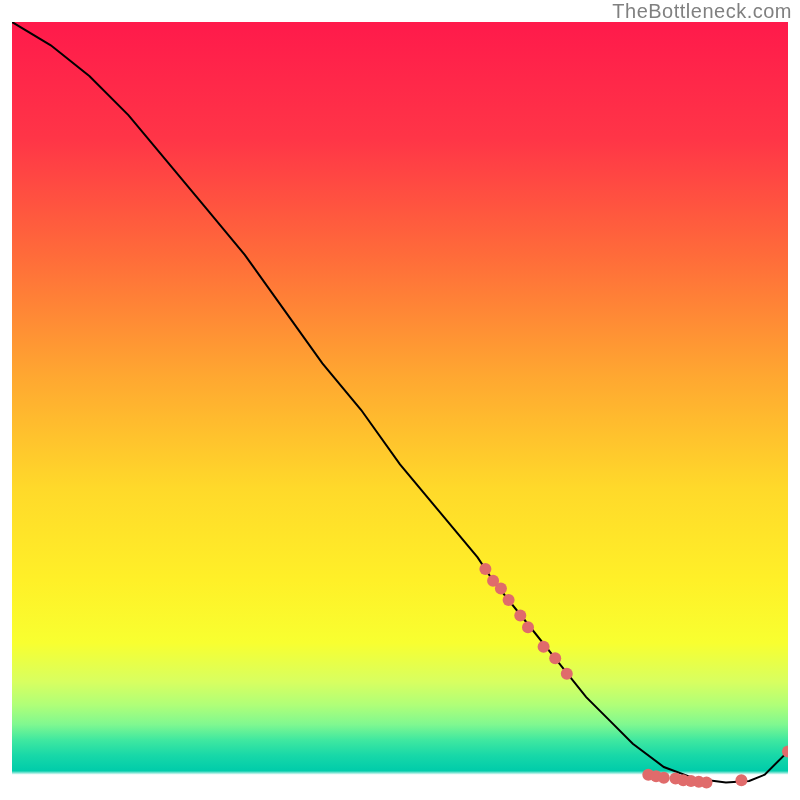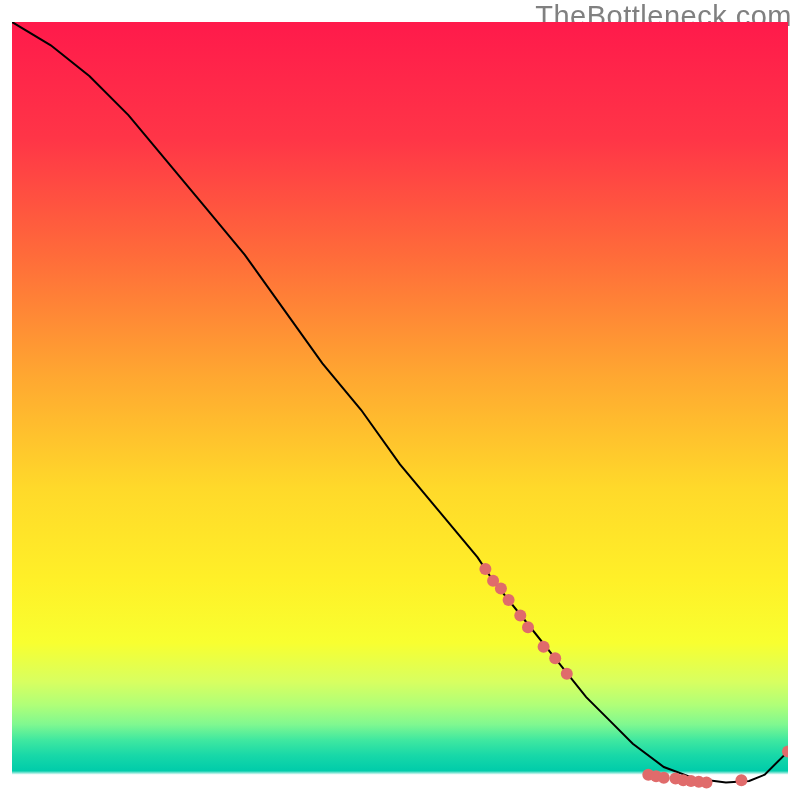--- a/index.html
+++ b/index.html
@@ -13,21 +13,21 @@
   .wrap {
     position: relative;
     width: 800px;
     height: 800px;
   }
   .watermark {
     position: absolute;
     top: 0;
     right: 8px;
     font-family: Arial, Helvetica, sans-serif;
-    font-size: 29px;
+    font-size: 20px;
     font-weight: 500;
     color: #808080;
     letter-spacing: 0.5px;
   }
   .plot {
     position: absolute;
     left: 12px;
     top: 22px;
     width: 776px;
     height: 776px;

